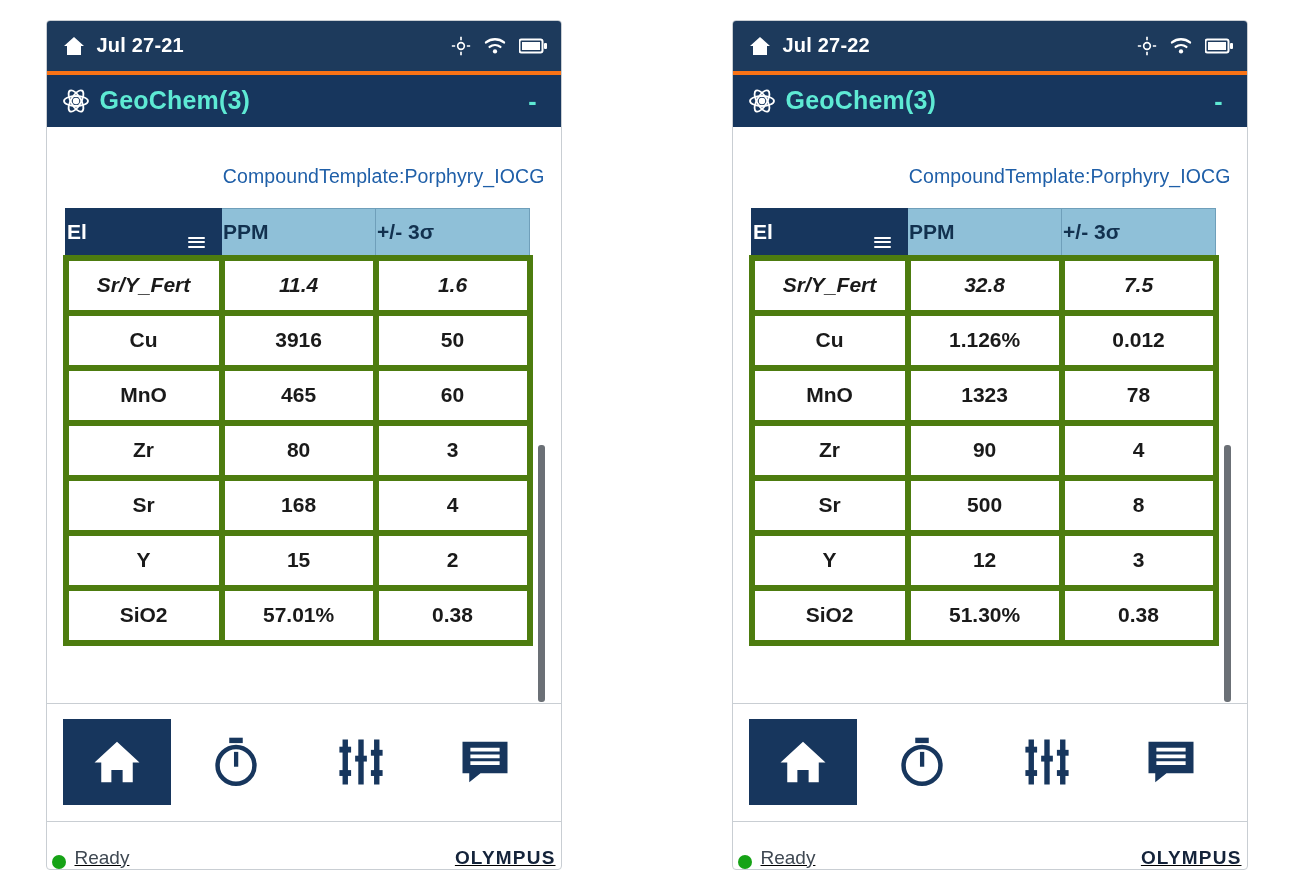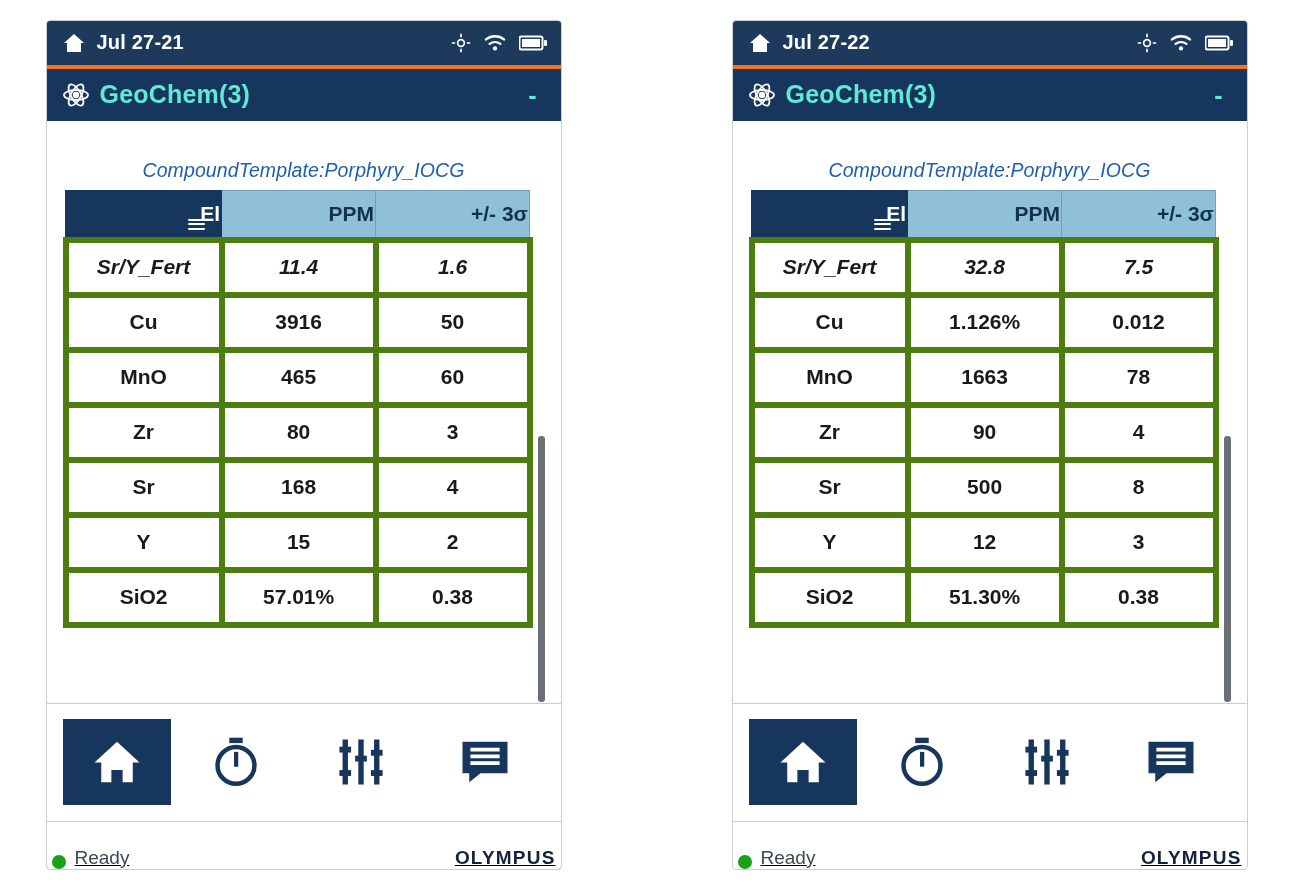--- a/index.html
+++ b/index.html
@@ -27,21 +27,21 @@
     border: 1px solid #c9ced3;
     border-radius: 4px;
     display: flex;
     flex-direction: column;
     overflow: hidden;
     box-sizing: border-box;
   }
 
   
   .statusbar {
-    height: 44px;
+    height: 50px;
     background: #1d3a5c;
     color: #ffffff;
     display: flex;
     align-items: center;
     padding: 0 14px;
     box-sizing: border-box;
     flex: 0 0 auto;
   }
   .statusbar .home-glyph {
     width: 26px;
@@ -100,44 +100,43 @@
     background: #ffffff;
     padding: 0 16px;
     position: relative;
     display: flex;
     flex-direction: column;
     overflow: hidden;
   }
   .template-label {
     color: #1f5fa8;
     font-size: 19.5px;
-    text-align: center;
-    padding: 38px 0 8px 0;
+    text-align: right;
+    padding: 38px 0 20px 0;
     letter-spacing: .1px;
-    font-style: italic;
   }
   .table-wrap {
     position: relative;
     flex: 1 1 auto;
     overflow: hidden;
     padding-right: 12px;
   }
   table.grid {
     width: 100%;
     border-collapse: collapse;
     table-layout: fixed;
   }
   table.grid th {
     background: #8fc0d8;
     color: #12314f;
     font-size: 21px;
     font-weight: bold;
     height: 44px;
     border: 1px solid #6f9fba;
-    text-align: right;
+    text-align: left;
     position: relative;
   }
   table.grid th.el-col {
     background: #17365d;
     color: #ffffff;
     border: 1px solid #17365d;
     width: 33%;
   }
   .sort-handle {
     position: absolute;
@@ -468,21 +467,21 @@
               <td>32.8</td>
               <td>7.5</td>
             </tr>
             <tr>
               <td>Cu</td>
               <td>1.126%</td>
               <td>0.012</td>
             </tr>
             <tr>
               <td>MnO</td>
-              <td>1663</td>
+              <td>1323</td>
               <td>78</td>
             </tr>
             <tr>
               <td>Zr</td>
               <td>90</td>
               <td>4</td>
             </tr>
             <tr>
               <td>Sr</td>
               <td>500</td>

